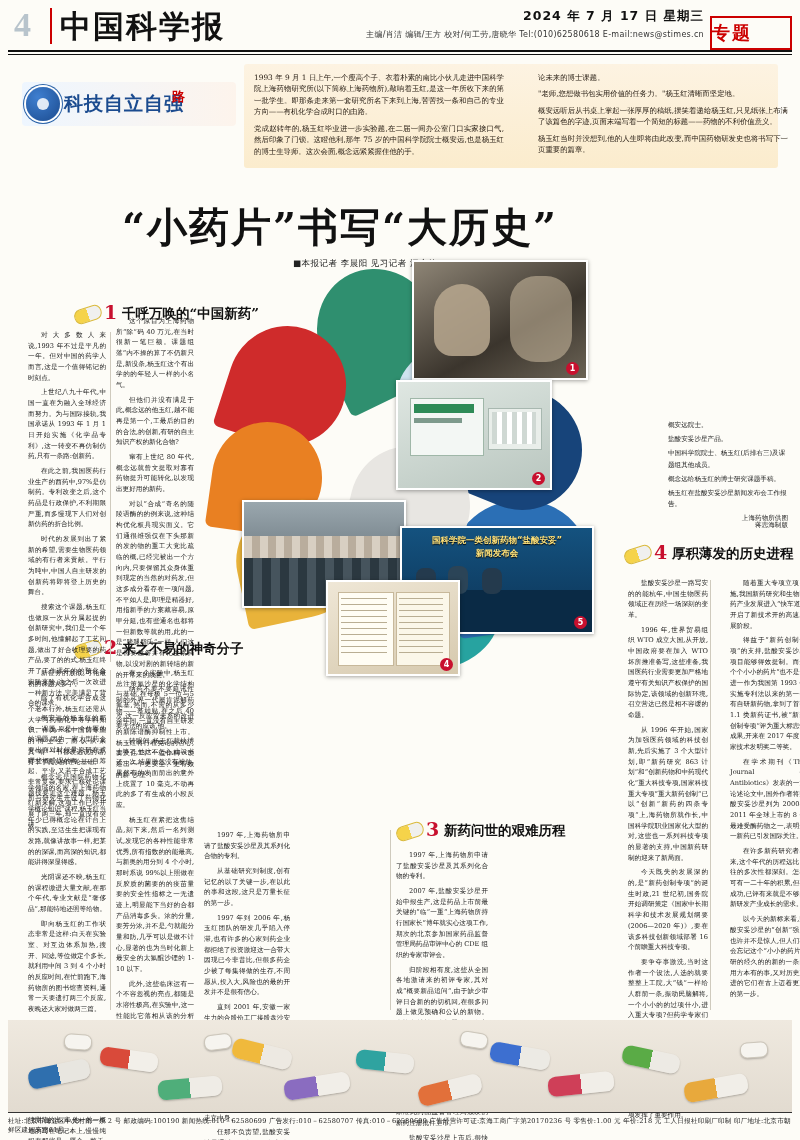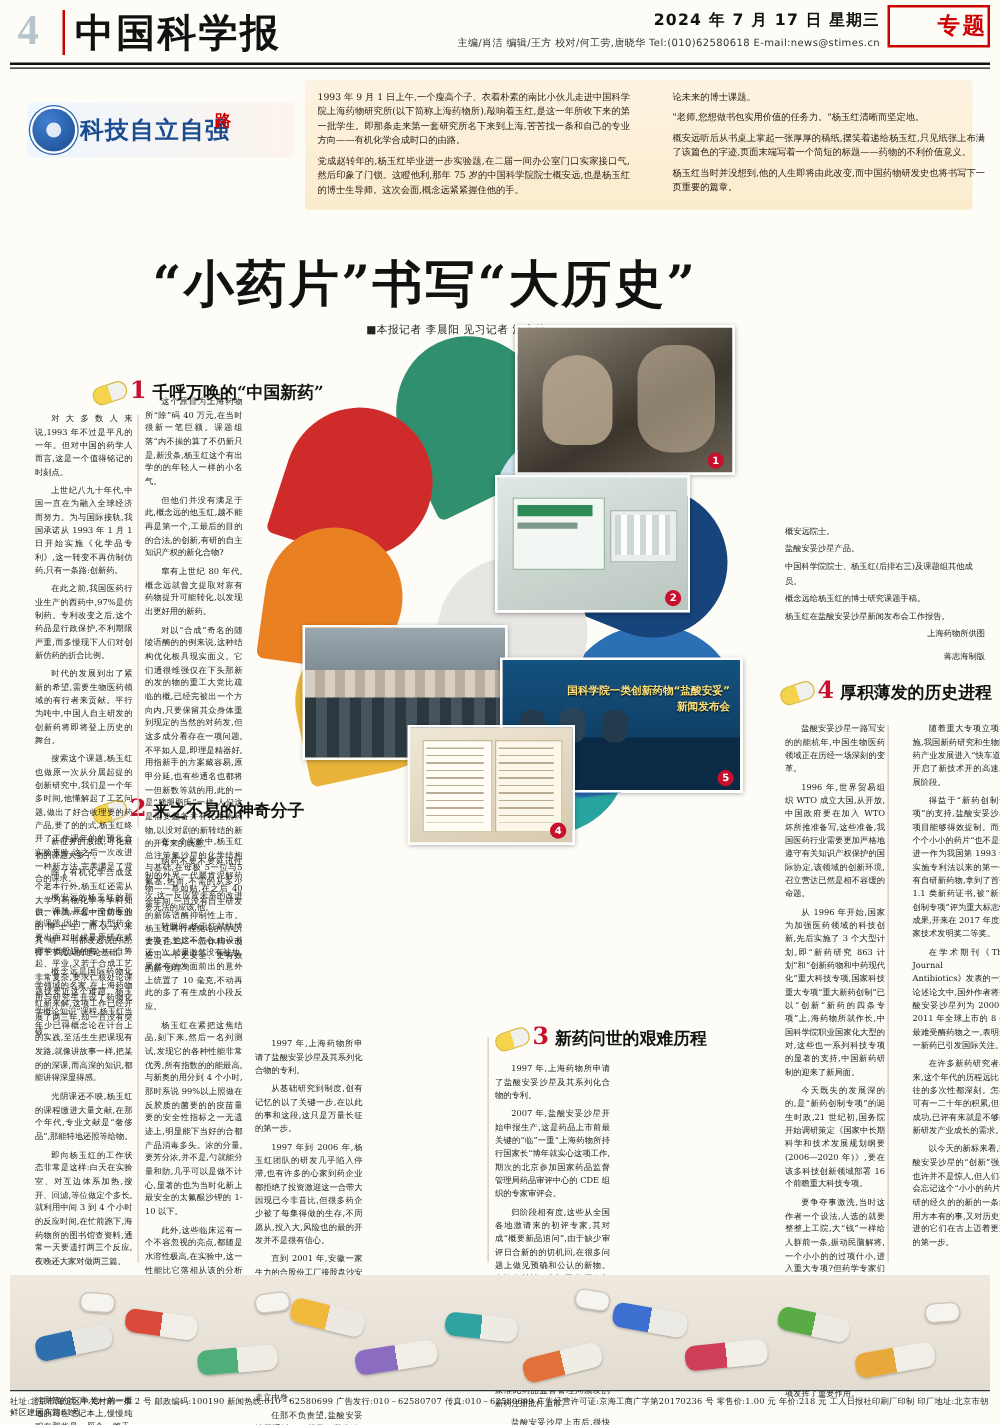--- a/index.html
+++ b/index.html
@@ -25,22 +25,22 @@
     letter-spacing:2px;color:#111;font-family:"DejaVu Serif","Liberation Serif",serif;
   }
   .mast-date{
     position:absolute;right:96px;top:8px;font-size:12.5px;color:#111;
     font-weight:bold;letter-spacing:1px;
   }
   .mast-credits{
     position:absolute;right:96px;top:29px;font-size:8px;color:#333;letter-spacing:.3px;
   }
   .mast-section{
-    position:absolute;right:8px;top:4px;width:78px;height:30px;border:2px solid #c00;
-    color:#c00;font-size:18px;font-weight:bold;text-align:right;line-height:30px;letter-spacing:2px;
+    position:absolute;right:8px;top:16px;width:78px;height:30px;border:2px solid #c00;
+    color:#c00;font-size:18px;font-weight:bold;text-align:left;line-height:30px;letter-spacing:2px;
   }
   .mast-line{position:absolute;left:8px;top:50px;width:784px;height:2px;background:#111;}
   .mast-line2{position:absolute;left:8px;top:53.5px;width:784px;height:1px;background:#111;}
 
   
   .topbanner{position:absolute;left:22px;top:64px;width:756px;height:120px;}
   .banner-logo{
     position:absolute;left:0;top:18px;width:214px;height:44px;
     background:linear-gradient(90deg,#eef6ff 0%,#fdf4ec 100%);
     border-radius:4px;
@@ -114,21 +114,21 @@
 
   .photo{position:absolute;overflow:hidden;border:2px solid #fff;box-shadow:0 1px 4px rgba(0,0,0,.35);}
   .badge{
     position:absolute;width:13px;height:13px;border-radius:50%;background:#c8102e;color:#fff;
     font-size:8px;line-height:13px;text-align:center;font-weight:bold;
   }
 
   
   .capbox{position:absolute;font-size:6.6px;line-height:1.7;color:#222;
     font-family:"DejaVu Serif","Liberation Serif",serif;}
-  .capbox div{margin-bottom:3px;}
+  .capbox div{margin-bottom:3px;margin-left:40px;}
 
   
   .pillstrip{
     position:absolute;left:8px;top:1020px;width:784px;height:92px;
     background:linear-gradient(180deg,#efe9df,#e2dbd0);
     overflow:hidden;
   }
   .cap-pill{position:absolute;border-radius:8px;box-shadow:0 1px 2px rgba(0,0,0,.25);}
 
   
@@ -210,21 +210,21 @@
       <div style="position:absolute;left:0;top:52px;width:160px;height:52px;background:repeating-linear-gradient(90deg,#2b3840 0 9px,#46545d 9px 18px);"></div>
       <div style="position:absolute;left:0;top:34px;width:160px;height:22px;background:repeating-linear-gradient(90deg,#d8cfc2 0 8px,#b9ad9d 8px 16px);"></div>
     </div>
     <div class="badge" style="left:186px;top:340px;">3</div>
 
     <div class="photo" style="left:200px;top:276px;width:190px;height:104px;background:linear-gradient(180deg,#14527f,#0c3355);">
       <div style="position:absolute;left:0;top:62px;width:190px;height:42px;background:#0a2a45;"></div>
       <div style="position:absolute;left:14px;top:40px;width:20px;height:26px;border-radius:8px;background:#243a4d;"></div>
       <div style="position:absolute;left:46px;top:38px;width:20px;height:28px;border-radius:8px;background:#2b4457;"></div>
       <div style="position:absolute;left:80px;top:40px;width:20px;height:26px;border-radius:8px;background:#243a4d;"></div>
-      <div style="position:absolute;left:8px;top:19px;width:174px;height:28px;color:#ffe27a;font-size:8.5px;font-weight:bold;line-height:13px;text-align:right;text-shadow:0 1px 1px #000;">
+      <div style="position:absolute;left:8px;top:6px;width:174px;height:28px;color:#ffe27a;font-size:8.5px;font-weight:bold;line-height:13px;text-align:center;text-shadow:0 1px 1px #000;">
         <span>国科学院一类创新药物“盐酸安妥”</span><br>
         <span>新闻发布会</span>
       </div>
     </div>
     <div class="badge" style="left:374px;top:366px;">5</div>
 
     <div class="photo" style="left:126px;top:330px;width:130px;height:92px;background:linear-gradient(160deg,#efe7d6,#d6c9ae);">
       <div style="position:absolute;left:10px;top:10px;width:54px;height:72px;background:#fffdf4;border:1px solid #c7b89a;"></div>
       <div style="position:absolute;left:68px;top:10px;width:52px;height:72px;background:#fbf7e9;border:1px solid #c7b89a;"></div>
       <div style="position:absolute;left:13px;top:16px;width:46px;height:60px;background:repeating-linear-gradient(180deg,#b9ae93 0 1px,transparent 1px 6px);"></div>

